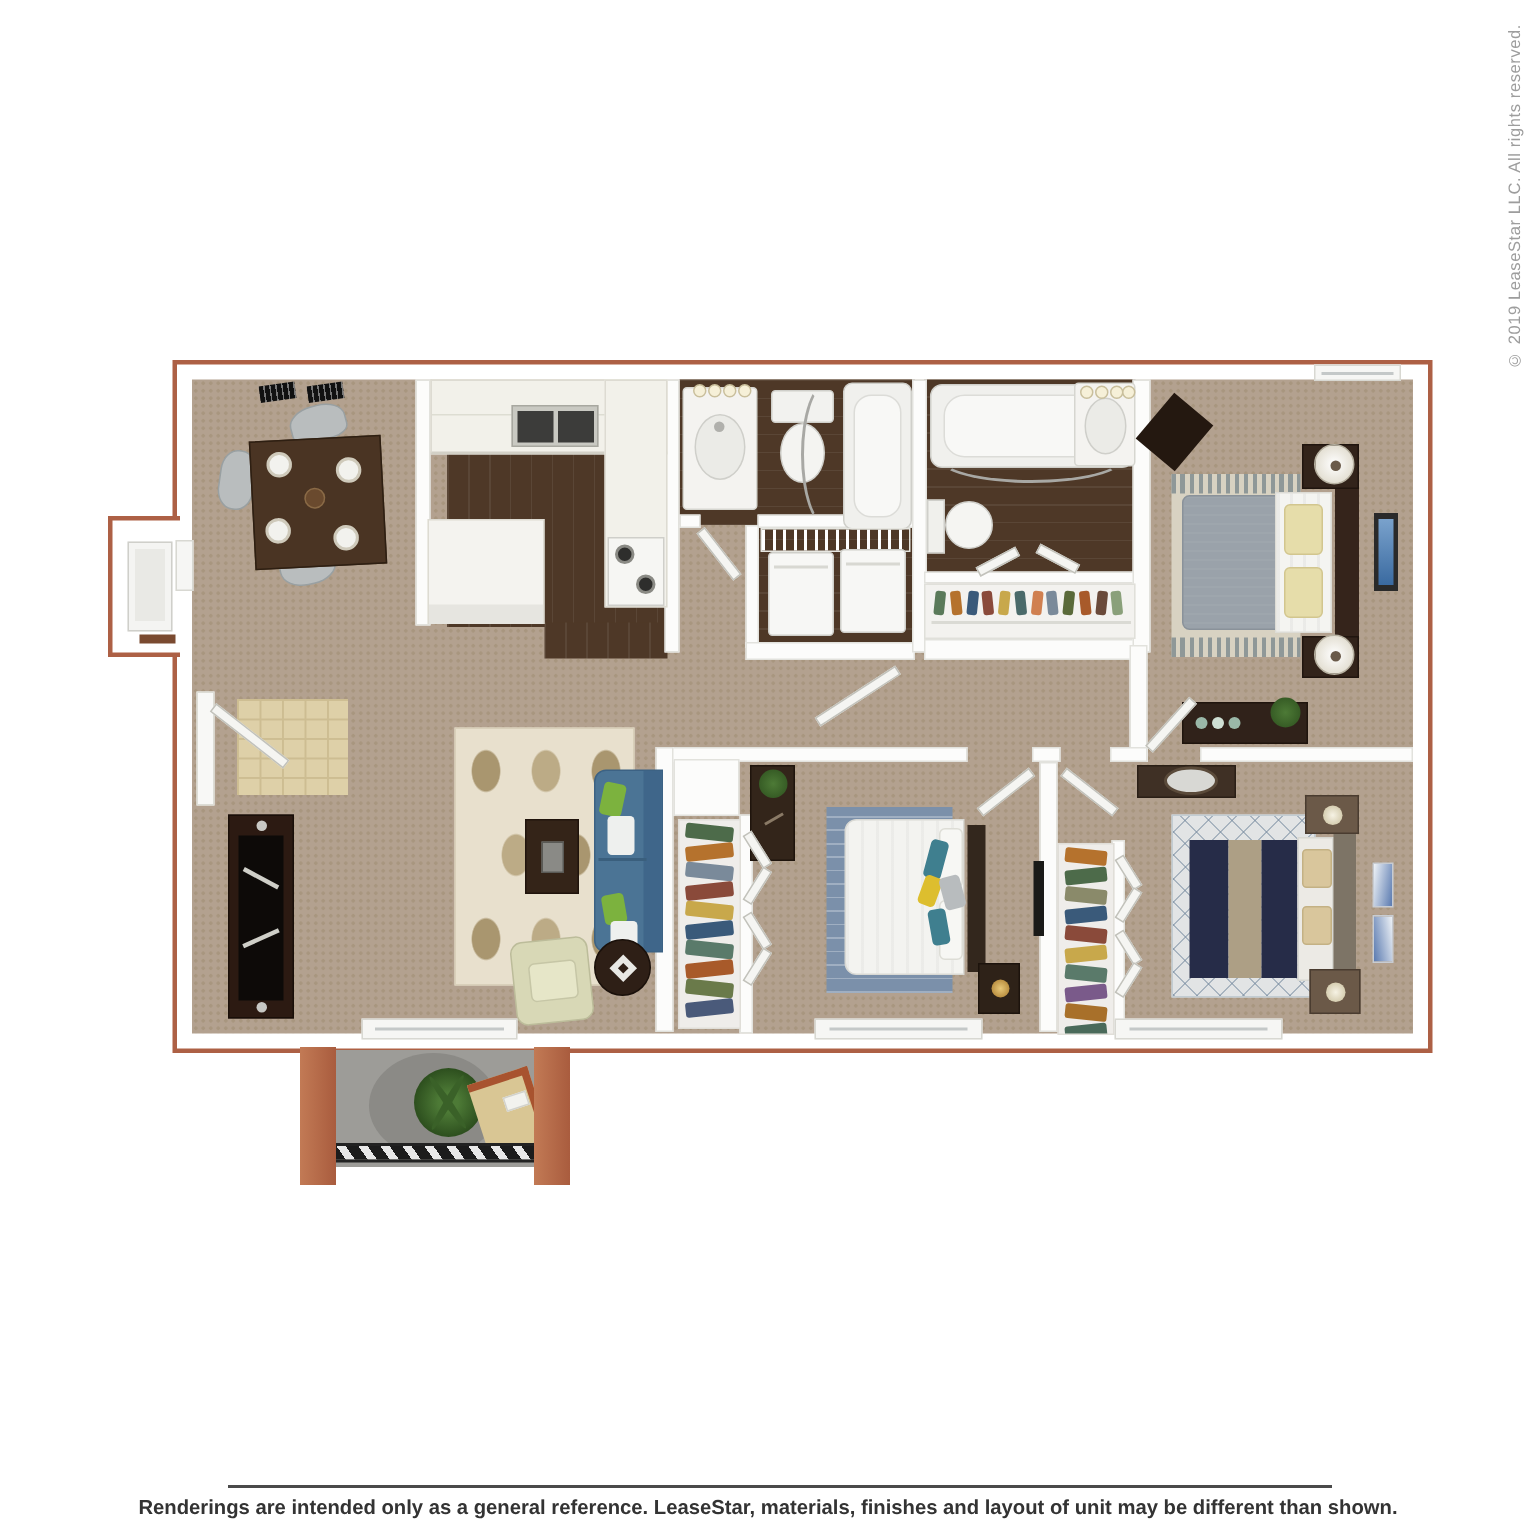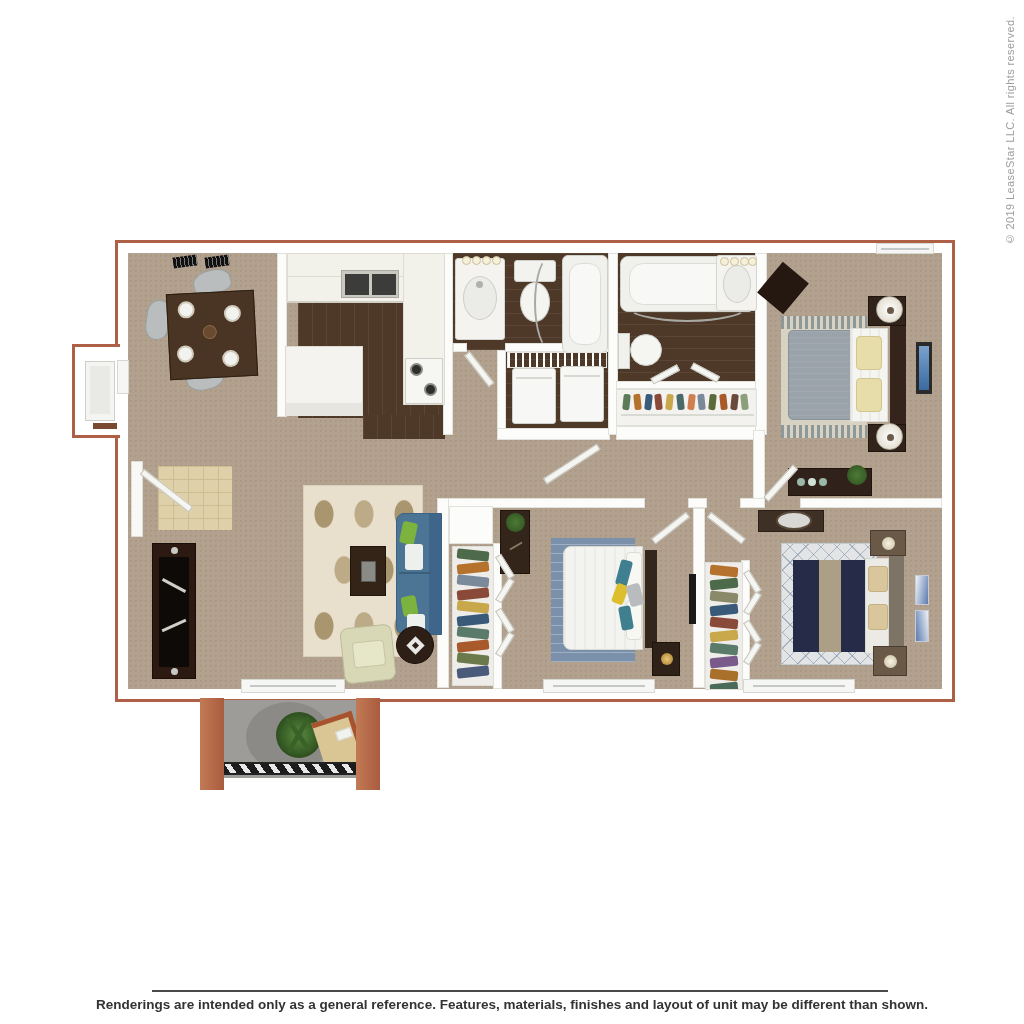--- a/index.html
+++ b/index.html
@@ -319,13 +319,13 @@
     <div class="abs" style="left:20px;top:10px;width:16px;height:10px;background:#f2f2ee;border:1px solid #d2d2cc;"></div>
   </div>
   <div class="abs" style="left:222px;top:762px;width:136px;height:13px;background:repeating-linear-gradient(55deg,#1c1c1c 0 7px,#e8e8e8 7px 12px);border-top:2px solid #222;border-bottom:2px solid #222;"></div>
   <div class="abs brickwall" style="left:200px;top:698px;width:24px;height:92px;"></div>
   <div class="abs brickwall" style="left:356px;top:698px;width:24px;height:92px;"></div>
 
 </div>
 
 <div class="copyright">© 2019 LeaseStar LLC. All rights reserved.</div>
 <div class="footer-line"></div>
-<div class="disclaimer">Renderings are intended only as a general reference. Features, materials, finishes and layout of unit may be different than shown.</div>
+<div class="disclaimer">Renderings are intended only as a general reference. LeaseStar, materials, finishes and layout of unit may be different than shown.</div>
 
 </body></html>

